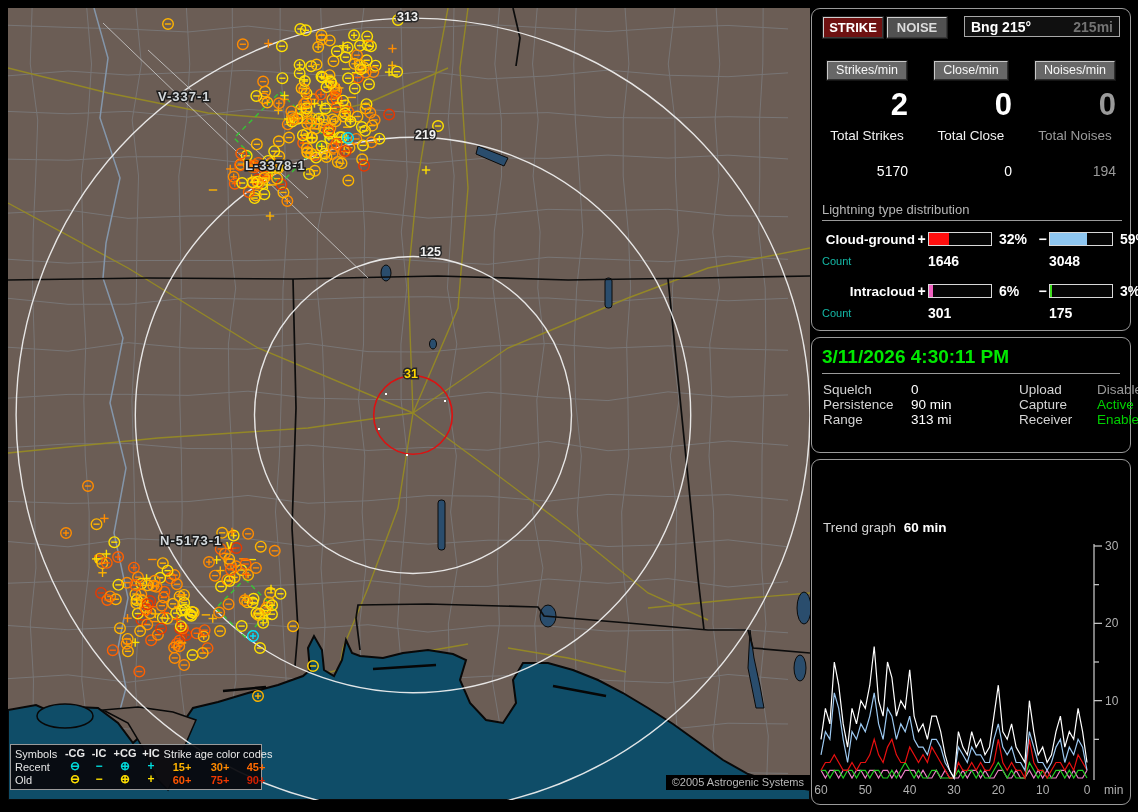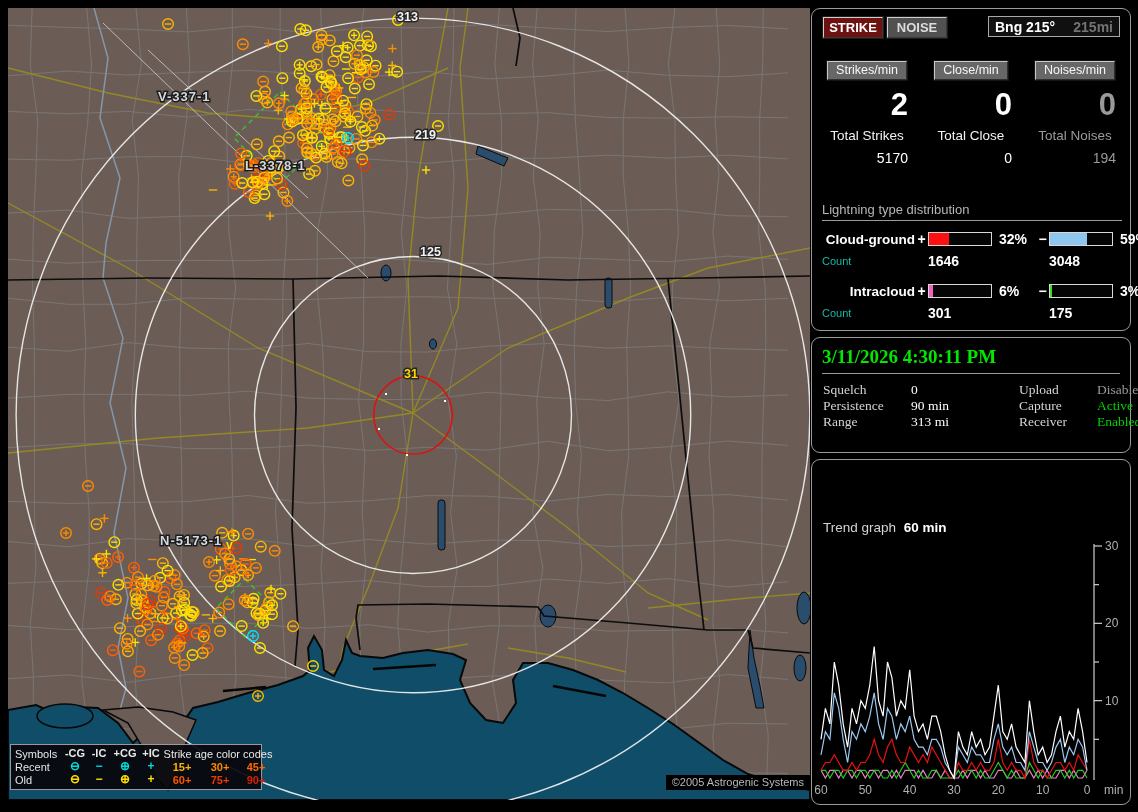--- a/index.html
+++ b/index.html
@@ -19,41 +19,41 @@
   .lg-age{text-align:center;font-weight:bold;font-size:11px;}
   .lg-span{grid-column:6 / 9;text-align:center;}
   .lg-h{font-size:11px;color:#e8e8e8;}
 
   #copyright{position:absolute;right:0;bottom:10px;background:#000;color:#b9b9b9;font-size:11px;
     padding:1px 6px 2px 6px;}
 
   
   .pbox{position:absolute;left:811px;width:320px;background:#000;border:1px solid #9a9a9a;border-radius:9px;box-sizing:border-box;}
   #box-stats{top:8px;height:323px;}
-  #box-status{top:337px;height:116px;font-family:Liberation Serif, serif;}
+  #box-status{top:337px;height:116px;}
   #box-session{top:459px;height:346px;}
 
   .btn3d{display:inline-block;border:1px solid;border-color:#cfcfcf #3a3a3a #3a3a3a #cfcfcf;
     outline:1px solid #1e1e1e;font-weight:bold;text-align:center;cursor:default;}
   #btn-strike{position:absolute;left:11px;top:8px;width:58px;height:19px;line-height:19px;
     background:#6e1111;color:#fff;font-size:13px;}
   #btn-noise{position:absolute;left:75px;top:8px;width:58px;height:19px;line-height:19px;
     background:#515151;color:#dcdcdc;font-size:13px;}
-  #bng-box{position:absolute;right:10px;top:7px;width:132px;height:21px;background:#101010;
+  #bng-box{position:absolute;right:10px;top:7px;width:156px;height:21px;background:#101010;
     border:1px solid #a8a8a8;display:flex;align-items:center;padding:0 6px;box-sizing:border-box;}
   #bng-box .b{color:#fff;font-weight:bold;font-size:14px;}
   #bng-box .r{color:#737373;font-weight:bold;font-size:14px;margin-left:auto;}
 
   .stat-grid{position:absolute;left:8px;top:52px;width:302px;display:grid;grid-template-columns:1fr 1fr 1fr;column-gap:10px;}
   .stat-col{display:flex;flex-direction:column;}
   .stat-btn{align-self:center;background:#676767;color:#f7f7f7;font-size:12.5px;padding:1px 8px 2px 8px;
     border:1px solid;border-color:#c9c9c9 #2e2e2e #2e2e2e #c9c9c9;outline:1px solid #141414;}
   .stat-num{text-align:right;padding-right:6px;font-size:31px;font-weight:bold;color:#fff;margin-top:6px;height:38px;line-height:38px;}
   .stat-tlabel{text-align:center;font-size:13.5px;color:#f2f2f2;margin-top:4px;}
-  .stat-tval{text-align:right;padding-right:6px;font-size:14px;color:#fff;margin-top:7px;}
+  .stat-tval{text-align:right;padding-right:6px;font-size:14px;color:#fff;margin-top:20px;}
   .dim{color:#9a9a9a !important;}
 
   #dist{position:absolute;left:10px;top:193px;width:300px;}
   #dist-title{color:#b6b6b6;font-size:13px;padding-bottom:3px;border-bottom:1px solid #9a9a9a;}
   .dist-row{display:grid;grid-template-columns:93px 13px 66px 42px 13px 66px 1fr;align-items:center;margin-top:10px;}
   .dist-name{color:#fff;font-weight:bold;font-size:13.5px;text-align:right;}
   .dist-sign{color:#fff;font-weight:bold;font-size:14px;text-align:center;}
   .bar{width:62px;height:12px;border:1px solid #d9d9d9;background:#050505;}
   .bar>div{height:100%;}
   .dist-pct{color:#fff;font-weight:bold;font-size:14px;padding-left:5px;}

